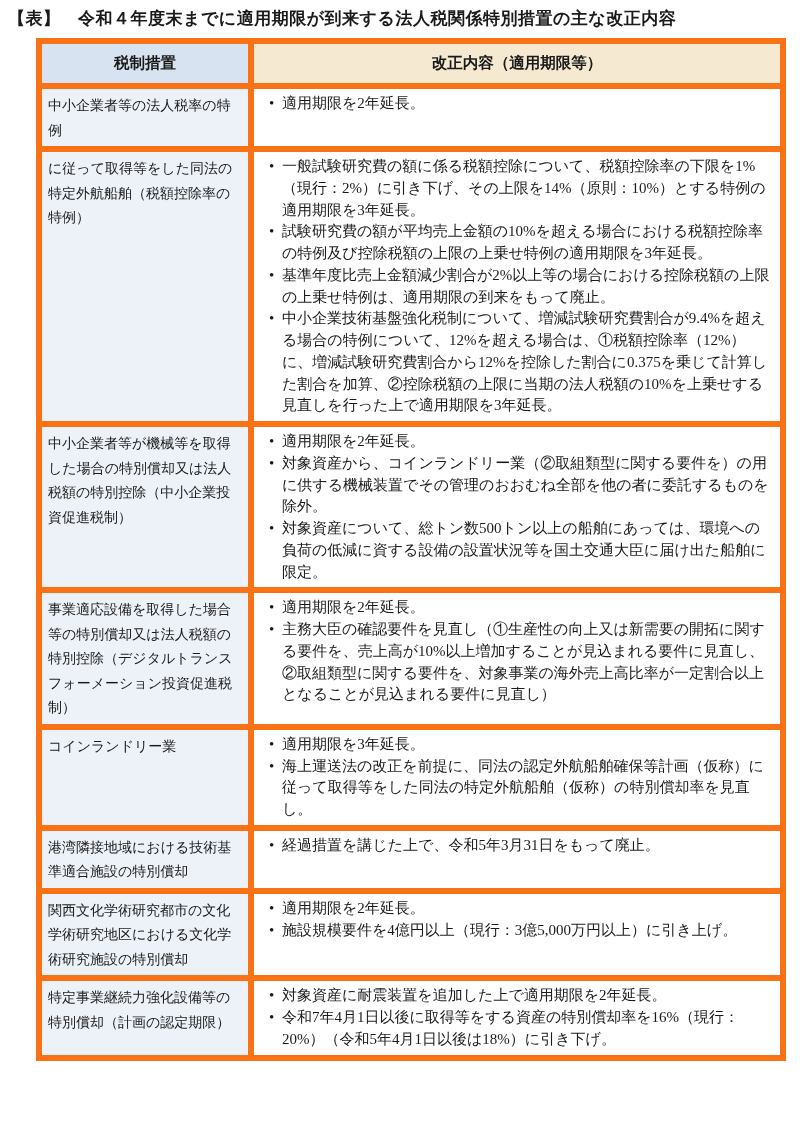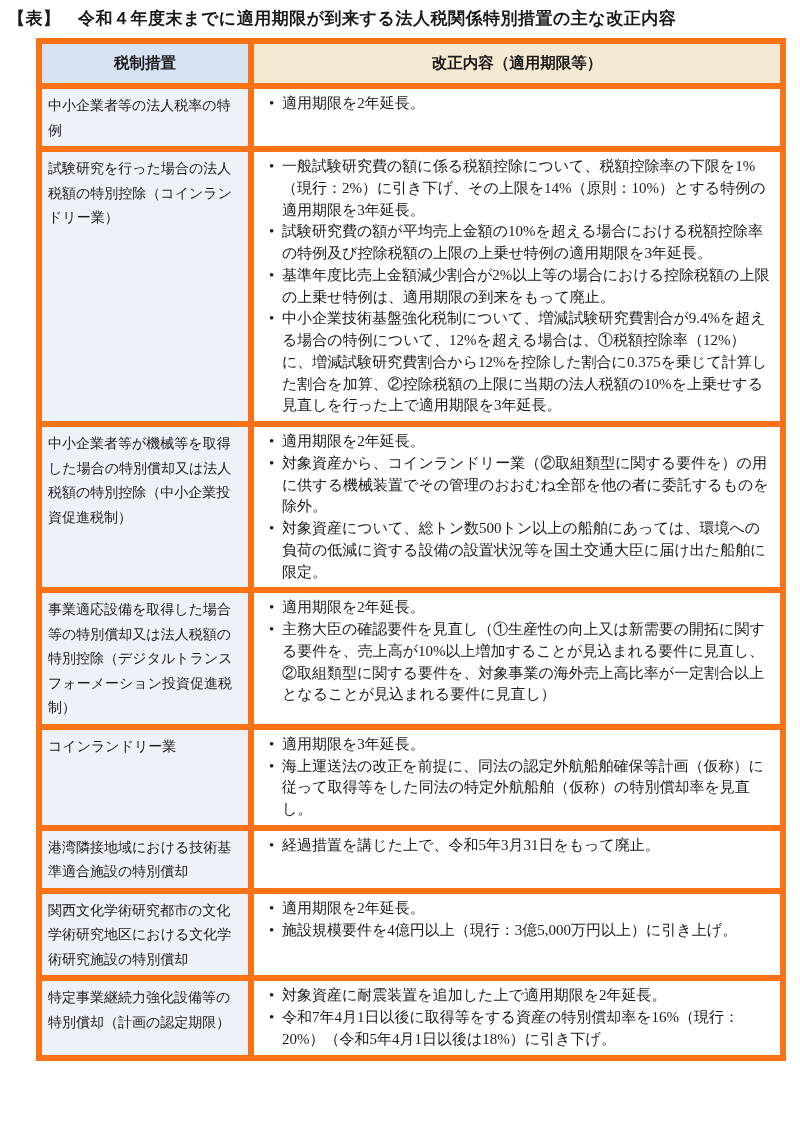--- a/index.html
+++ b/index.html
@@ -100,21 +100,21 @@
       </tr>
     </thead>
     <tbody id="table-body">
         <tr>
           <td class="measure-cell">中小企業者等の法人税率の特例</td>
           <td class="content-cell">
             <div class="bullet-item">適用期限を2年延長。</div>
           </td>
         </tr>
         <tr>
-          <td class="measure-cell">試験研究を行った場合の法人税額の特別控除（コインランドリー業）</td>
+          <td class="measure-cell">に従って取得等をした同法の特定外航船舶（税額控除率の特例）</td>
           <td class="content-cell">
             <div class="bullet-item">一般試験研究費の額に係る税額控除について、税額控除率の下限を1%（現行：2%）に引き下げ、その上限を14%（原則：10%）とする特例の適用期限を3年延長。</div>
             <div class="bullet-item">試験研究費の額が平均売上金額の10%を超える場合における税額控除率の特例及び控除税額の上限の上乗せ特例の適用期限を3年延長。</div>
             <div class="bullet-item">基準年度比売上金額減少割合が2%以上等の場合における控除税額の上限の上乗せ特例は、適用期限の到来をもって廃止。</div>
             <div class="bullet-item">中小企業技術基盤強化税制について、増減試験研究費割合が9.4%を超える場合の特例について、12%を超える場合は、①税額控除率（12%）に、増減試験研究費割合から12%を控除した割合に0.375を乗じて計算した割合を加算、②控除税額の上限に当期の法人税額の10%を上乗せする見直しを行った上で適用期限を3年延長。</div>
           </td>
         </tr>
         <tr>
           <td class="measure-cell">中小企業者等が機械等を取得した場合の特別償却又は法人税額の特別控除（中小企業投資促進税制）</td>
           <td class="content-cell">

